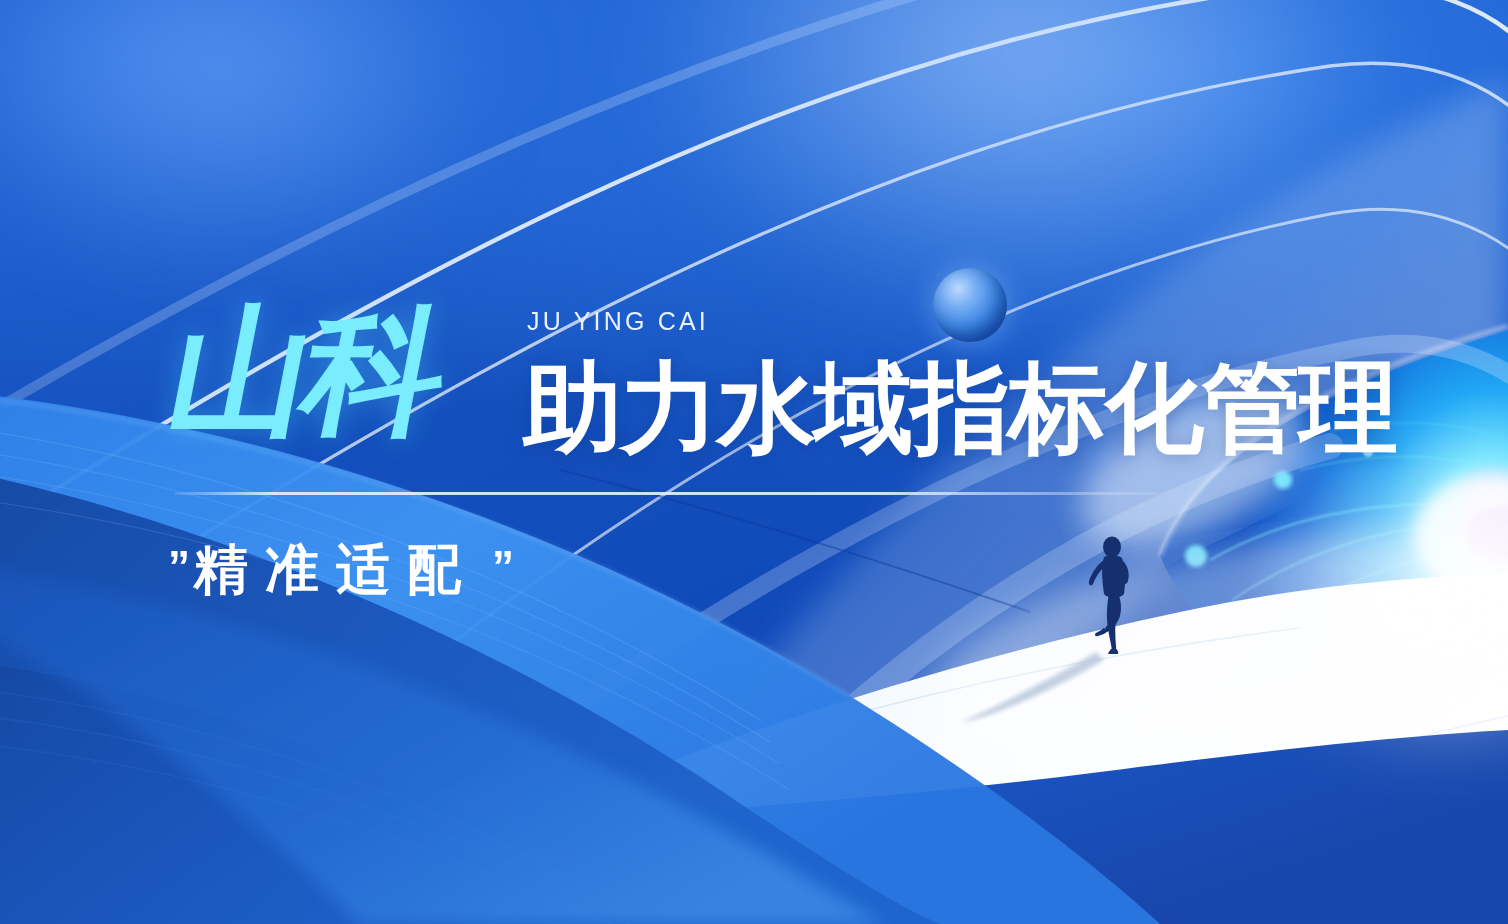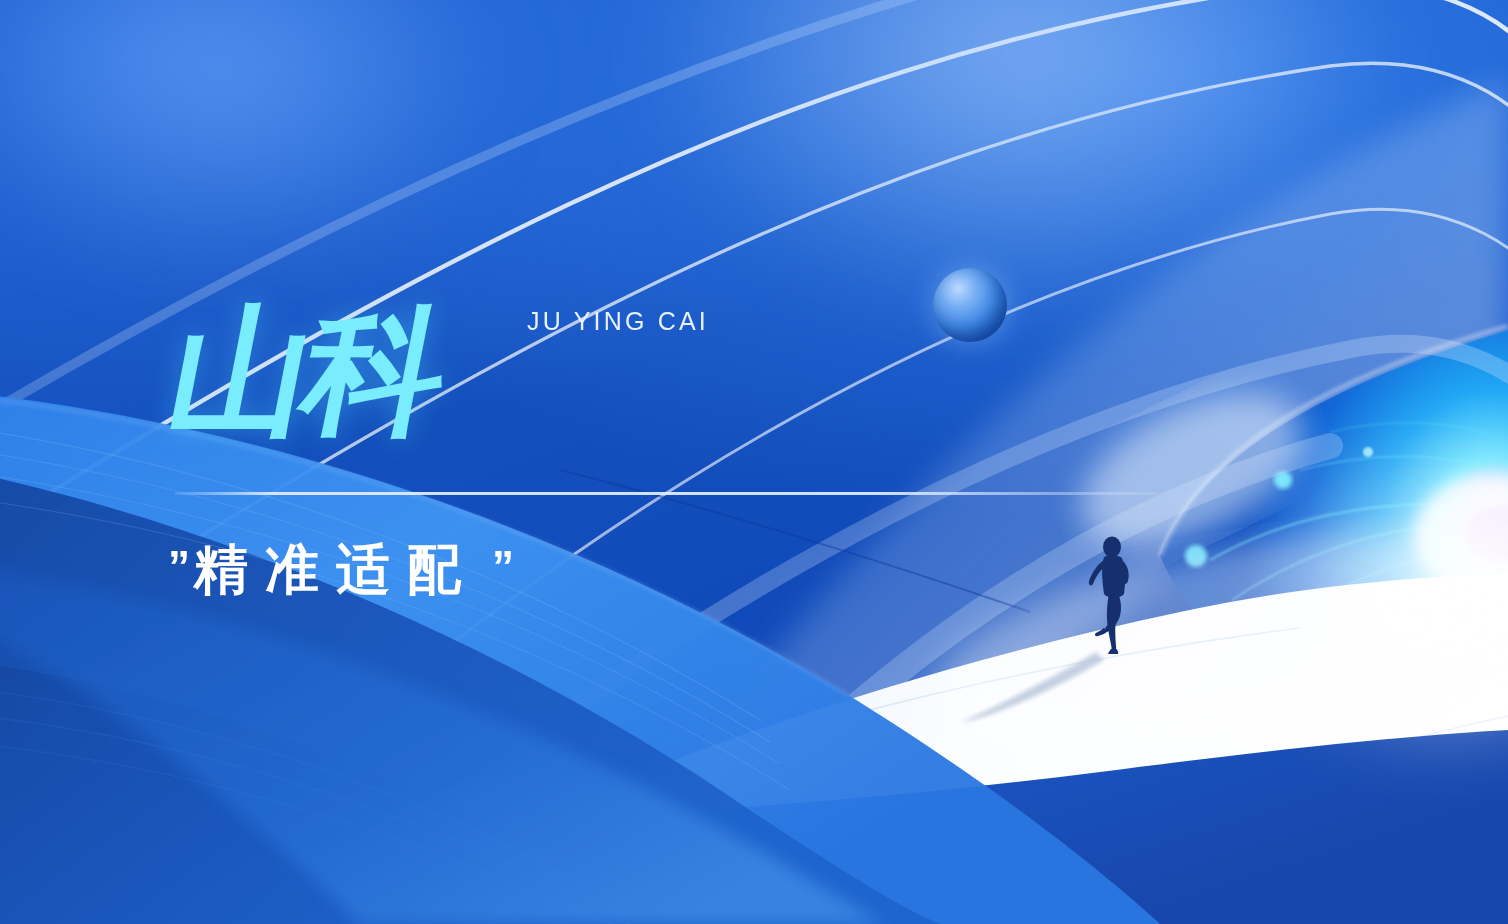--- a/index.html
+++ b/index.html
@@ -283,20 +283,21 @@
       </g>
     </svg>
   </div>
 
   <div class="content">
 
     <div class="logo">山科</div>
 
     <div class="pinyin">JU YING CAI</div>
 
+    <div class="headline">助力水域指标化管理</div>
 
     <div class="divider"></div>
 
     <div class="subtitle">
       <span class="q">”</span><span class="txt">精准适配</span><span class="q">”</span>
     </div>
 
   </div>
 </div>
 

